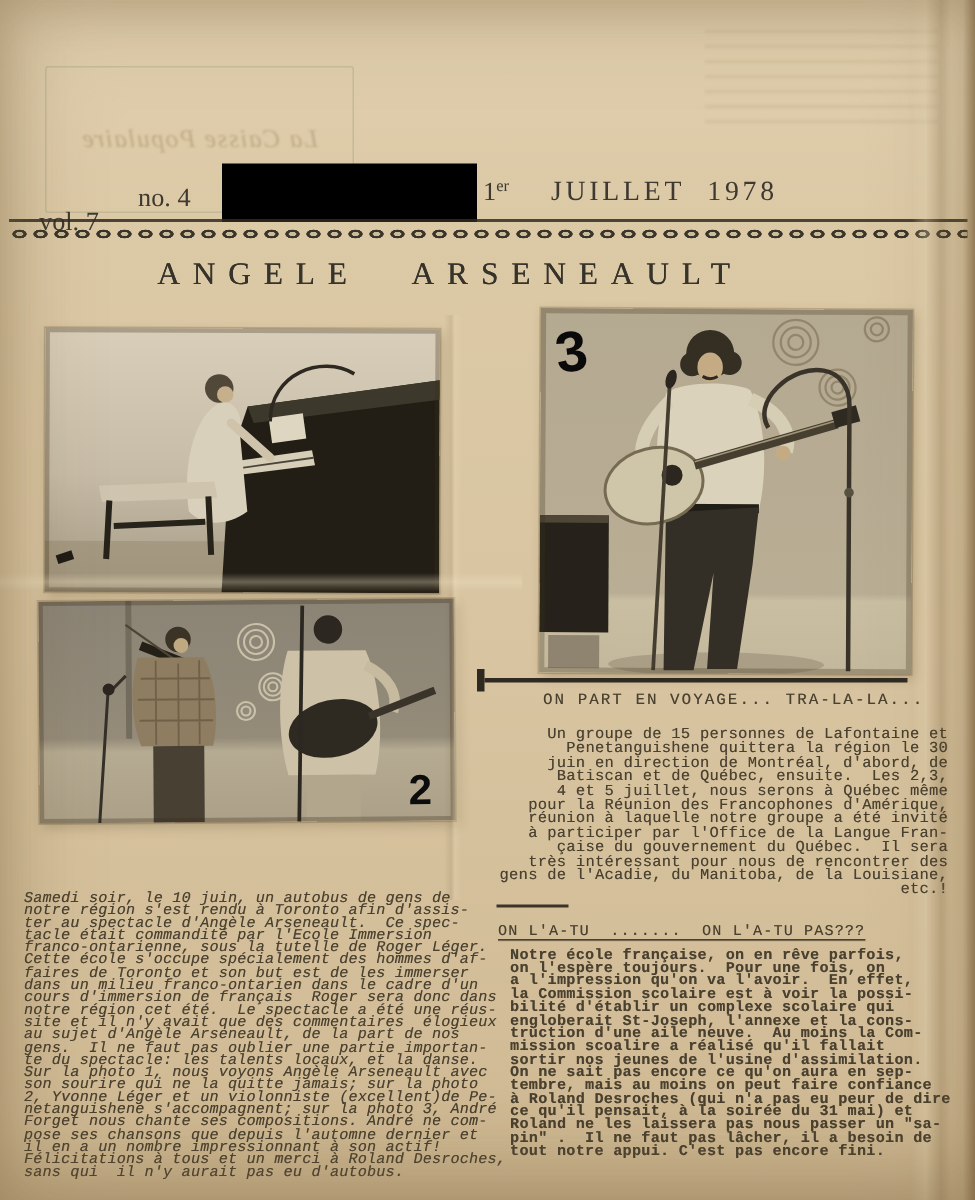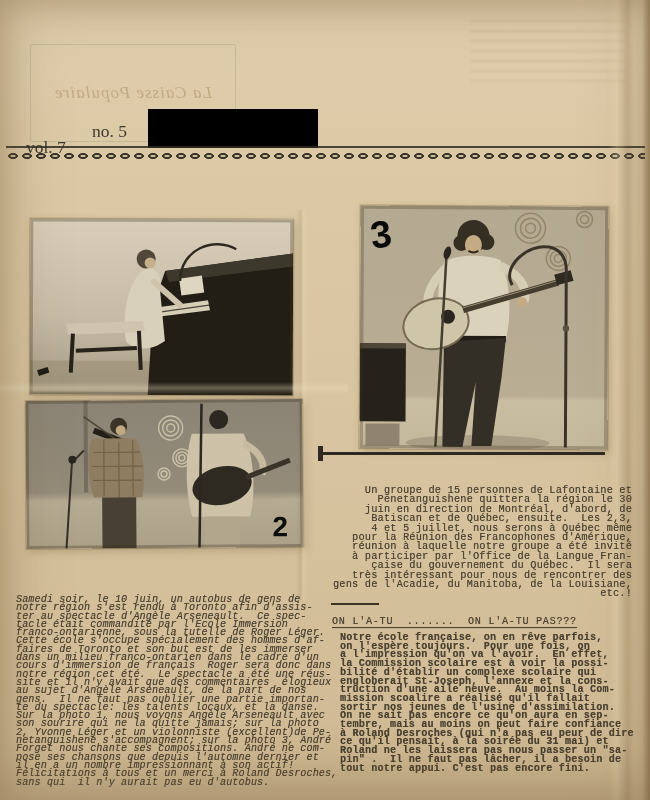--- a/index.html
+++ b/index.html
@@ -77,24 +77,26 @@
 <body>
 
 <div class="page">
 
   <div class="ghost-left">
     <div class="ghost-text">La Caisse Populaire</div>
   </div>
   <div class="ghost-right"></div>
 
   <span class="vol">vol. 7</span>
-  <span class="issue">no. 5</span>
+  <span class="issue">no. 4</span>
   <div class="redaction"></div>
+  <div class="dateline"><span>1</span><sup>er</sup><span class="date-rest">JUILLET 1978</span></div>
   <div class="chain"></div>
 
+  <div class="headline">ANGELE ARSENEAULT</div>
 
   <div class="photo photo1">
     <svg width="263" height="176" viewBox="0 0 263 176">
       <defs>
         <linearGradient id="p1bg" x1="0" y1="0" x2="0" y2="1">
           <stop offset="0" stop-color="#d9ceb9"></stop>
             <stop offset="0.55" stop-color="#c7bca7"></stop>
             <stop offset="1" stop-color="#a59a84"></stop>
         </linearGradient>
       </defs>
@@ -258,20 +260,21 @@
 2, Yvonne Léger et un violonniste (excellent)de Pe-
 netanguishene s'accompagnent; sur la photo 3, André
 Forget nous chante ses compositions. André ne com-
 pose ses chansons que depuis l'automne dernier et
 il en a un nombre impressionnant à son actif!
 Félicitations à tous et un merci à Roland Desroches,
 sans qui  il n'y aurait pas eu d'autobus.</div>
 
   <div class="sec1-rule"></div>
   <div class="sec1-rule-cap"></div>
+  <div class="tw sec1-heading">ON PART EN VOYAGE... TRA-LA-LA...</div>
   <div class="tw sec1-body">Un groupe de 15 personnes de Lafontaine et
 Penetanguishene quittera la région le 30
 juin en direction de Montréal, d'abord, de
 Batiscan et de Québec, ensuite.  Les 2,3,
 4 et 5 juillet, nous serons à Québec même
 pour la Réunion des Francophones d'Amérique,
 réunion à laquelle notre groupe a été invité
 à participer par l'Office de la Langue Fran-
 çaise du gouvernement du Québec.  Il sera
 très intéressant pour nous de rencontrer des

